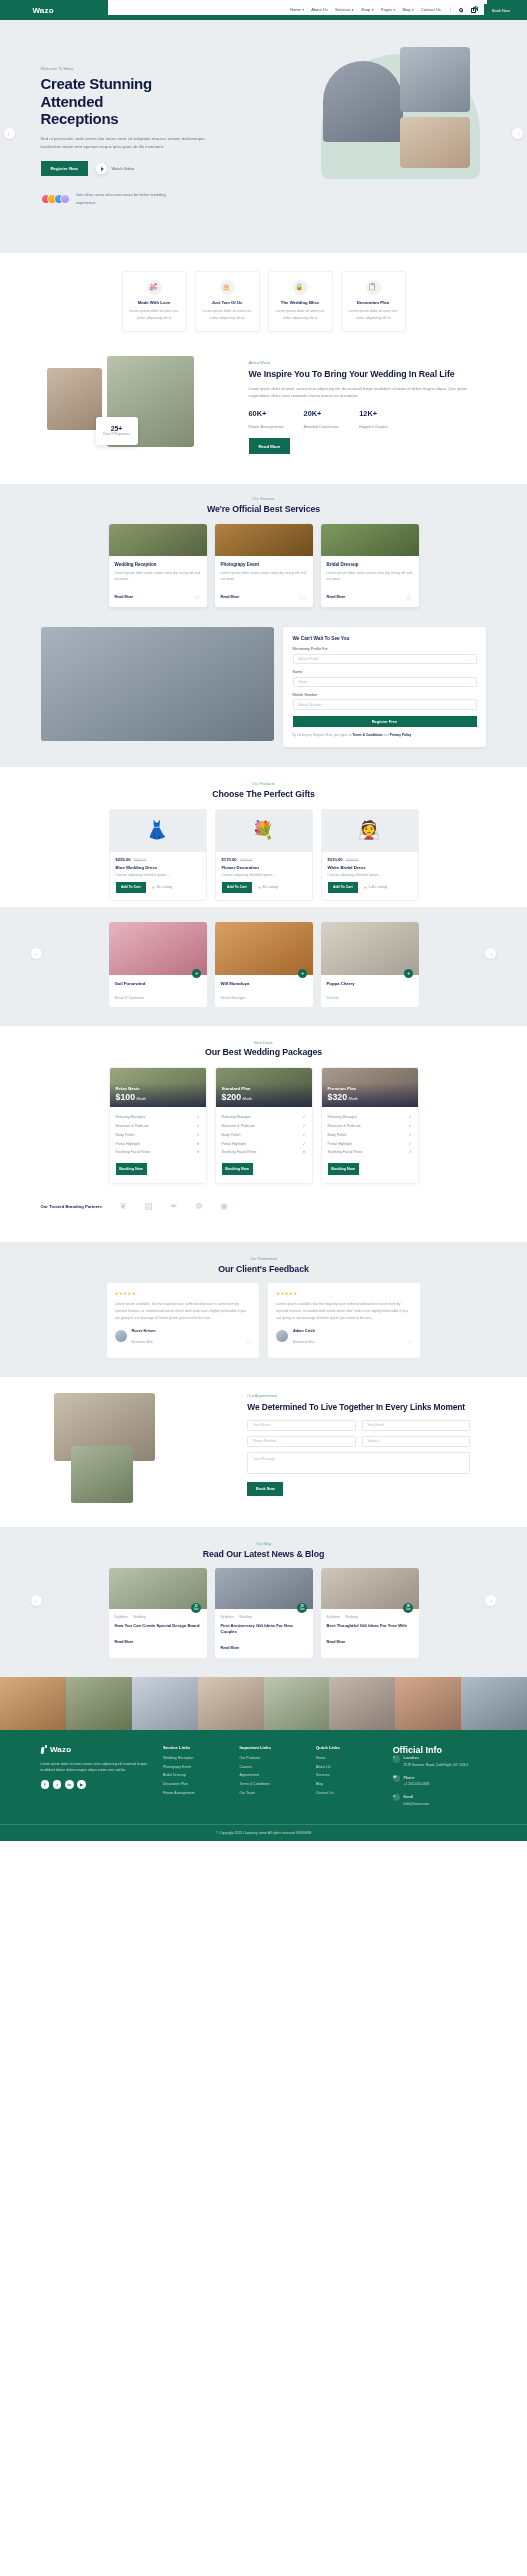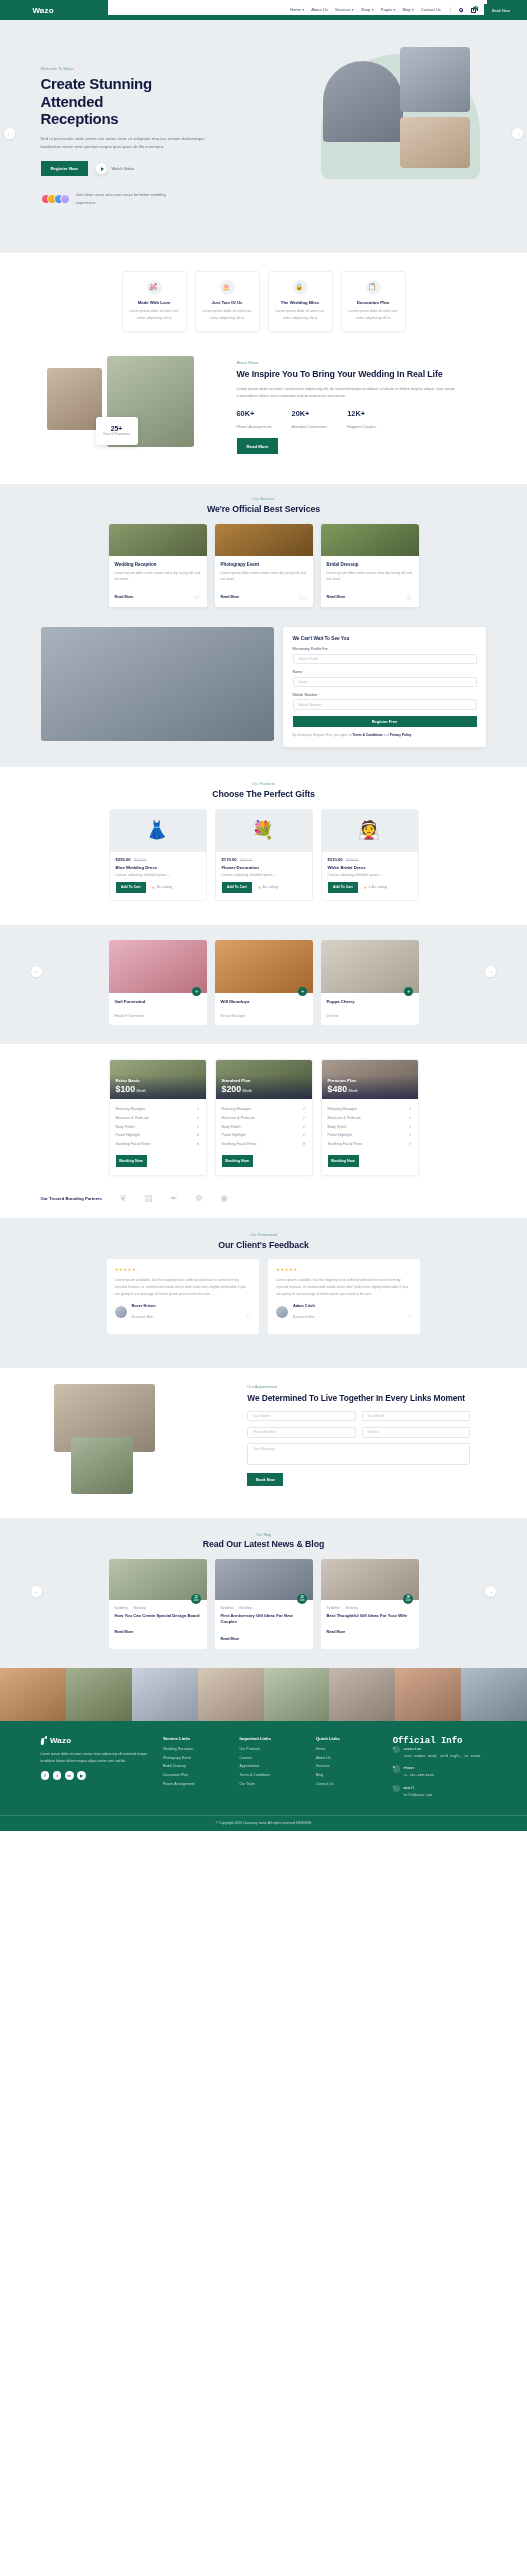--- a/index.html
+++ b/index.html
@@ -54,21 +54,21 @@
   .arrow-l{left:4px;} .arrow-r{right:4px;}
   
   .features{background:#fff;padding:17.6px 0 20px;}
   .frow{display:flex;gap:8px;justify-content:center;}
   .fcard{width:65px;background:#fff;border:0.7px solid #eef1f4;border-radius:2.7px;padding:8px 5.4px 9.5px;text-align:center;box-shadow:0 0.7px 2px rgba(0,0,0,.03);}
   .fic{width:15px;height:15px;border-radius:50%;background:#eef2f5;margin:0 auto 5.4px;display:flex;align-items:center;justify-content:center;font-size:6.8px;color:#3d5a52;}
   .fcard h4{font-size:4.3px;font-weight:700;color:#17204c;margin-bottom:3.4px;}
   .fcard p{font-size:3.5px;color:#9aa1ae;line-height:1.85;}
   
   .about{background:#fff;padding:4px 0 23px;position:relative;}
-  .about-in{display:flex;width:446px;margin:0 auto;position:relative;}
+  .about-in{display:flex;gap:12px;width:446px;margin:0 auto;position:relative;}
   .about-imgs{width:196px;position:relative;height:105px;}
   .ai1{position:absolute;left:6.8px;top:12px;width:55px;height:62px;border-radius:2.7px;background:linear-gradient(150deg,#cbb9a6,#9b8671);}
   .ai2{position:absolute;left:66px;top:0;width:87px;height:91px;border-radius:2.7px;background:linear-gradient(150deg,#b9c3ad,#7f8c72);}
   .exp-badge{position:absolute;left:55px;top:61px;width:42px;height:28px;background:#fff;border-radius:2.7px;box-shadow:0 1.4px 5.4px rgba(0,0,0,.12);display:flex;flex-direction:column;align-items:center;justify-content:center;}
   .exp-badge b{font-size:6.8px;color:#17204c;}
   .exp-badge span{font-size:3px;color:#8b93a2;}
   .about-txt{width:230px;padding-top:4px;}
   .about-txt h2{font-size:8.8px;line-height:1.3;color:#131a42;font-weight:700;margin:2.7px 0 5.4px;letter-spacing:-0.1px;}
   .about-txt p{font-size:3.8px;color:#868e9d;line-height:2;}
   .stats{display:flex;gap:20px;margin:8px 0 8px;}
@@ -93,21 +93,21 @@
   .bk-in{display:flex;gap:9.5px;width:446px;margin:0 auto;}
   .bk-img{width:233px;height:114px;border-radius:2.7px;background:linear-gradient(150deg,#a9b3bd,#6b7884);position:relative;}
   .bk-form{width:203px;background:#fff;border-radius:2.7px;padding:8.8px 9.5px 9.5px;box-shadow:0 1.4px 5.4px rgba(0,0,0,.06);}
   .bk-form h4{font-size:4.7px;font-weight:700;color:#17204c;margin-bottom:6px;}
   .fl{font-size:3.7px;color:#4b5467;display:block;margin-bottom:2.7px;}
   .fi{width:100%;height:10.8px;border:0.7px solid #e3e7ec;border-radius:1.4px;font-size:3.5px;color:#b4bac4;padding:0 4.7px;margin-bottom:5.4px;display:flex;align-items:center;justify-content:space-between;background:#fff;}
   .btn-wide{width:100%;height:11.5px;background:#0f6b52;color:#fff;font-size:4px;font-weight:600;display:flex;align-items:center;justify-content:center;margin-top:1.4px;}
   .terms{font-size:3.2px;color:#9aa1ae;line-height:1.9;margin-top:4.7px;}
   .terms b{color:#17204c;}
   
-  .products{background:#fff;padding:15px 0 24px;position:relative;}
+  .products{background:#fff;padding:15px 0 6px;position:relative;}
   .prow{display:flex;gap:8px;justify-content:center;}
   .pcard{width:98px;background:#fff;border:0.7px solid #eef1f4;border-radius:2.7px;overflow:hidden;}
   .pimg{height:42px;background:#eaeef1;display:flex;align-items:center;justify-content:center;font-size:17.6px;}
   .pbody{padding:5.4px 6px 7.4px;}
   .price{font-size:4.2px;font-weight:700;color:#17204c;}
   .price s{font-size:3.4px;color:#b4bac4;font-weight:400;margin-left:3.4px;}
   .pcard h4{font-size:4.3px;font-weight:700;color:#17204c;margin:3.4px 0 2.7px;}
   .pcard p{font-size:3.5px;color:#9aa1ae;margin-bottom:4.7px;}
   .pfoot{display:flex;align-items:center;gap:5.4px;}
   .btn-sm{background:#0f6b52;color:#fff;font-size:3.5px;padding:3.4px 5.4px;font-weight:600;}
@@ -134,21 +134,21 @@
   .pklist{padding:6px 6px 2.7px;}
   .pkli{display:flex;justify-content:space-between;align-items:center;font-size:3.6px;color:#868e9d;padding:2.4px 0;}
   .pkbtn{margin:4px 6px 7.4px;background:#0f6b52;color:#fff;font-size:3.7px;padding:4px 0;width:31px;text-align:center;font-weight:600;}
   
   .partners{background:#fff;padding:4px 0 15px;}
   .pt-in{display:flex;align-items:center;gap:9.5px;width:446px;margin:0 auto;}
   .pt-in h5{font-size:4.2px;font-weight:700;color:#17204c;white-space:nowrap;}
   .plogos{display:flex;gap:17.6px;margin-left:8px;align-items:center;}
   .plogo{font-size:8.8px;color:#c9cfd8;}
   
-  .testi{background:#eaeef1;padding:15px 0 34px;}
+  .testi{background:#eaeef1;padding:15px 0 19px;margin-top:16px;}
   .trow{display:flex;gap:9.5px;justify-content:center;}
   .tsc{width:152px;background:#fff;border-radius:2.7px;padding:8px;position:relative;}
   .tstars{color:#f5b12c;font-size:4px;letter-spacing:0.7px;margin-bottom:4.7px;}
   .tsc p{font-size:3.5px;color:#9aa1ae;line-height:1.95;margin-bottom:6px;}
   .tshead{display:flex;align-items:center;gap:4.7px;margin-bottom:5.4px;}
   .tsav{width:12px;height:12px;border-radius:50%;background:linear-gradient(150deg,#c0cad6,#8795a5);}
   .tsn b{font-size:3.9px;color:#17204c;display:block;}
   .tsn span{font-size:3.2px;color:#9aa1ae;}
   .quote{position:absolute;right:6.8px;bottom:5.4px;font-size:15px;color:#eef1f4;font-family:"Liberation Serif",serif;line-height:1;}
   
@@ -184,21 +184,21 @@
   .ft-in{display:flex;gap:10.8px;width:446px;margin:0 auto;}
   .ft-brand{width:119px;}
   .ft-logo{display:flex;align-items:center;gap:2px;margin-bottom:6px;}
   .ft-logo .logo-mark:before,.ft-logo .logo-mark:after{background:#fff;}
   .ft-brand p{font-size:3.4px;color:#c5ddd4;line-height:2;margin-bottom:6px;}
   .socials{display:flex;gap:3.4px;}
   .soc{width:8.8px;height:8.8px;border-radius:50%;background:#fff;color:#0f6b52;font-size:4px;display:flex;align-items:center;justify-content:center;font-weight:700;}
   .ft-col{width:70px;}
   .ft-col h5{font-size:4.2px;font-weight:700;margin-bottom:6px;color:#fff;}
   .ft-col a{display:block;font-size:3.5px;color:#c5ddd4;text-decoration:none;margin-bottom:4.7px;}
-  .ft-info{width:100px;font-family:Liberation Mono, monospace;}
+  .ft-info{width:100px;}
   .fi-row{display:flex;gap:3.4px;margin-bottom:6px;}
   .fi-ic{width:7.4px;height:7.4px;border-radius:50%;background:rgba(255,255,255,.16);display:flex;align-items:center;justify-content:center;font-size:3.7px;flex:none;}
   .fi-row b{font-size:3.7px;display:block;margin-bottom:1.4px;}
   .fi-row span{font-size:3.4px;color:#c5ddd4;line-height:1.7;display:block;}
   .ft-bottom{margin-top:10.8px;border-top:0.7px solid rgba(255,255,255,.17);padding:5.4px 0 6px;text-align:center;font-size:3.4px;color:#c5ddd4;}
 </style>
 </head>
 <body>
 
 <div class="wrap">
@@ -487,20 +487,24 @@
           <h4>Poppa Cherry</h4>
           <span>Director</span>
         </div>
       </div>
       <div class="arrow-l" style="top:26px;left:31px">←</div>
       <div class="arrow-r" style="top:26px;right:31px">→</div>
     </div>
   </div>
 
   <div class="pricing">
+    <div class="sec-head">
+      <div class="eyebrow">Best Deals</div>
+      <h2>Our Best Wedding Packages</h2>
+    </div>
     <div class="srow">
       <div class="pkcard">
         <div class="pkimg">
           <div class="pkname">Relax Basic</div>
           <div class="pkprice"><span>$100</span><small>/Month</small></div>
         </div>
         <div class="pklist">
           <div class="pkli">
               <span>Relaxing Masages</span>
               <span>✓</span>
@@ -549,21 +553,21 @@
           <div class="pkli">
               <span>Soothing Facial Rinse</span>
               <span>✕</span>
             </div>
         </div>
         <div class="pkbtn">Booking Now</div>
       </div>
       <div class="pkcard">
         <div class="pkimg pk3">
           <div class="pkname">Premium Plan</div>
-          <div class="pkprice"><span>$480</span><small>/Month</small></div>
+          <div class="pkprice"><span>$320</span><small>/Month</small></div>
         </div>
         <div class="pklist">
           <div class="pkli">
               <span>Relaxing Masages</span>
               <span>✓</span>
             </div>
           <div class="pkli">
               <span>Manicure &amp; Pedicure</span>
               <span>✓</span>
             </div>

